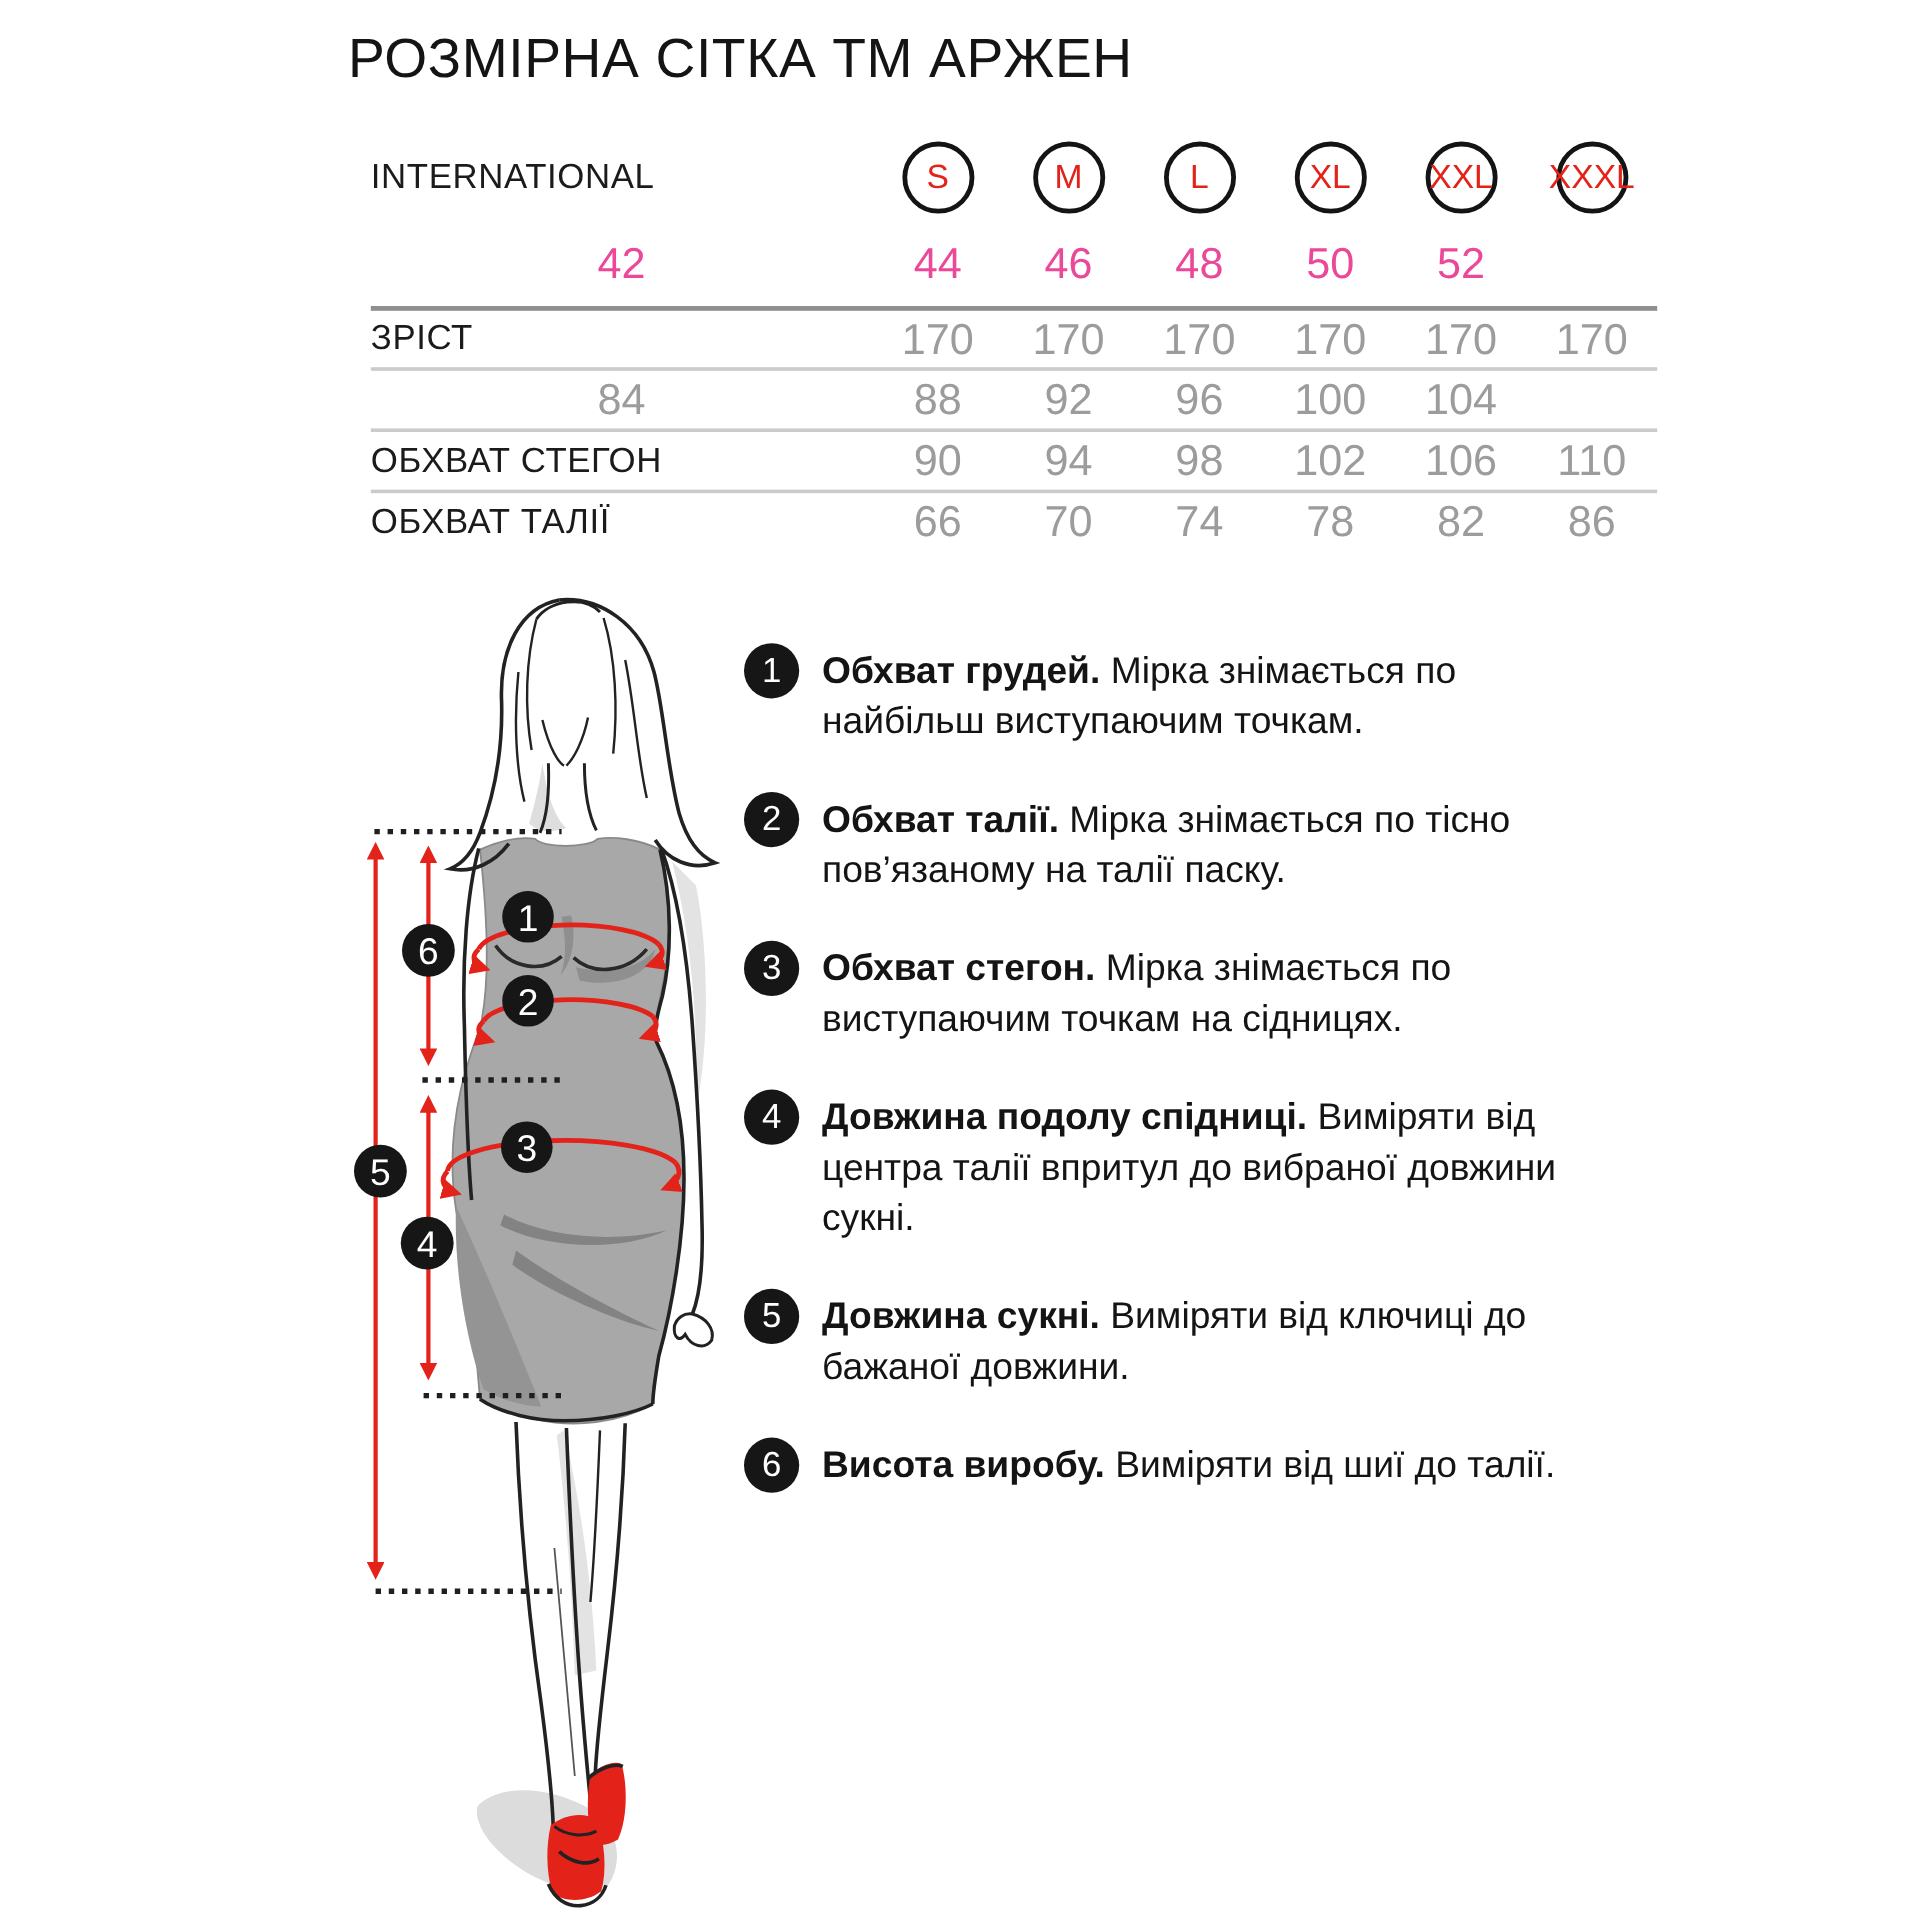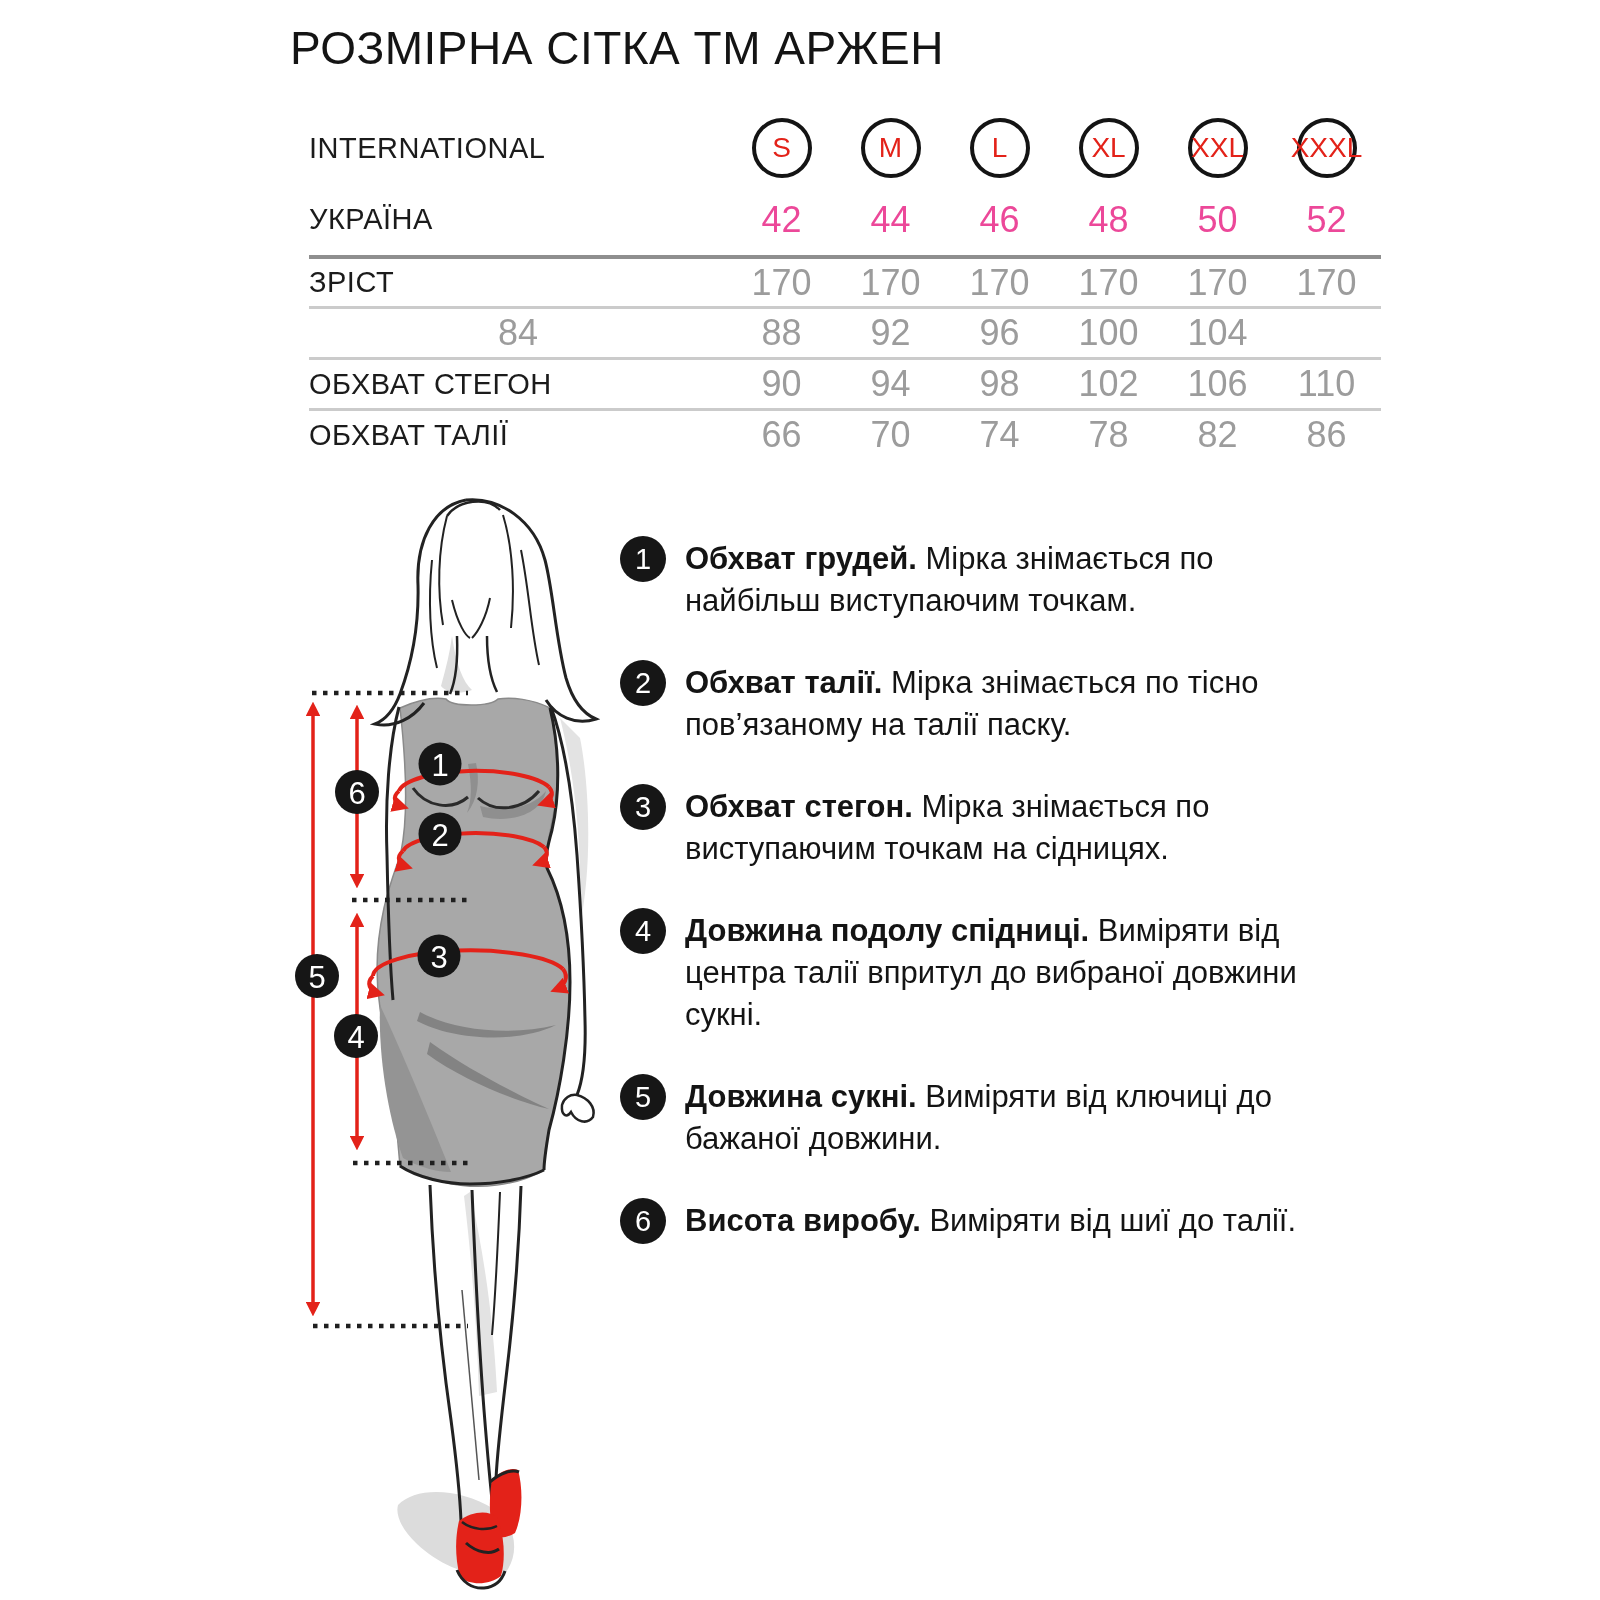--- a/index.html
+++ b/index.html
@@ -61,21 +61,20 @@
       </div>
     <div class="size-badge">
         <span>XXL</span>
       </div>
     <div class="size-badge">
         <span>XXXL</span>
       </div>
   </div>
 
   <div class="trow trow-head2">
-    <div class="tlabel">УКРАЇНА</div>
     <div class="tval">42</div>
     <div class="tval">44</div>
     <div class="tval">46</div>
     <div class="tval">48</div>
     <div class="tval">50</div>
     <div class="tval">52</div>
   </div>
 
   <div class="trow trow-data first">
     <div class="tlabel">ЗРІСТ</div>

